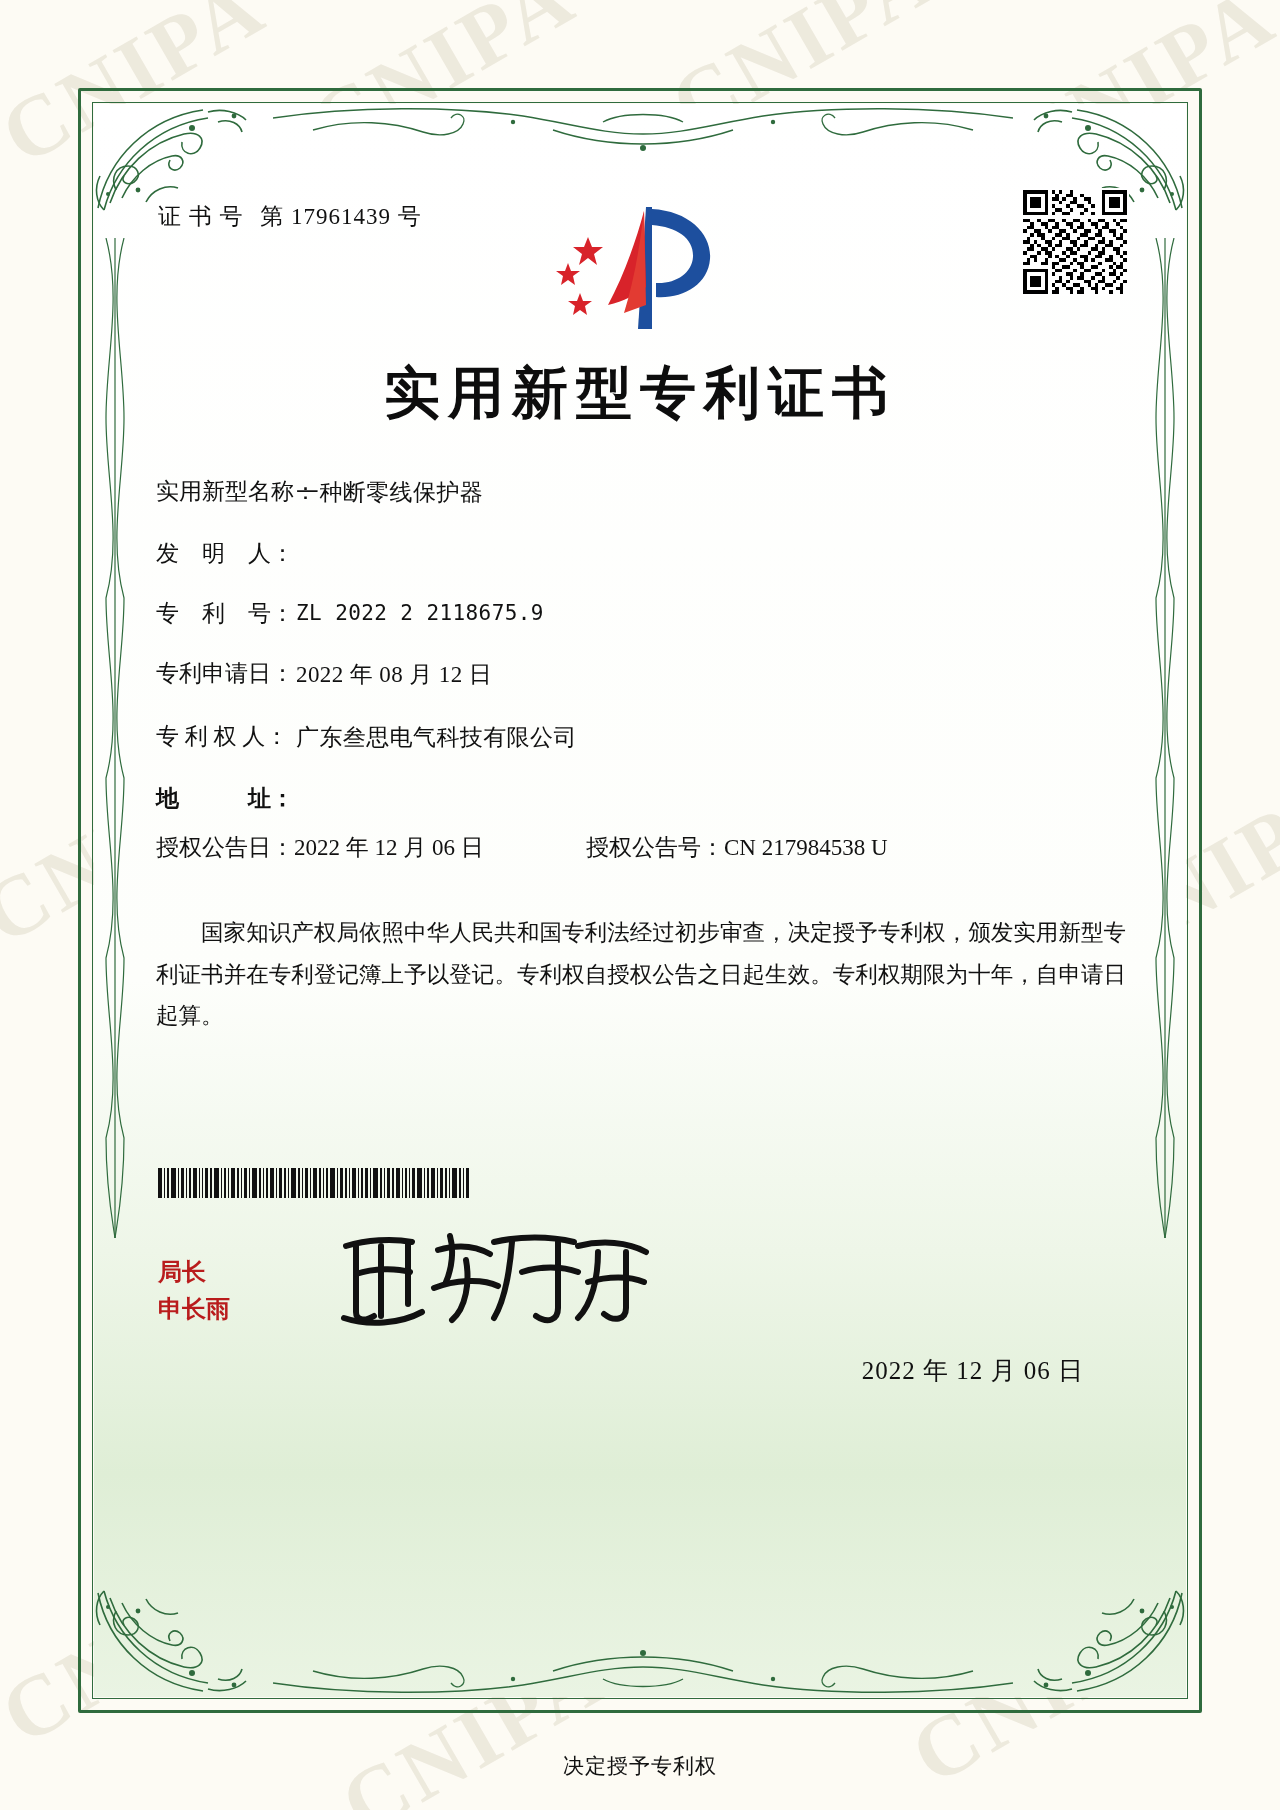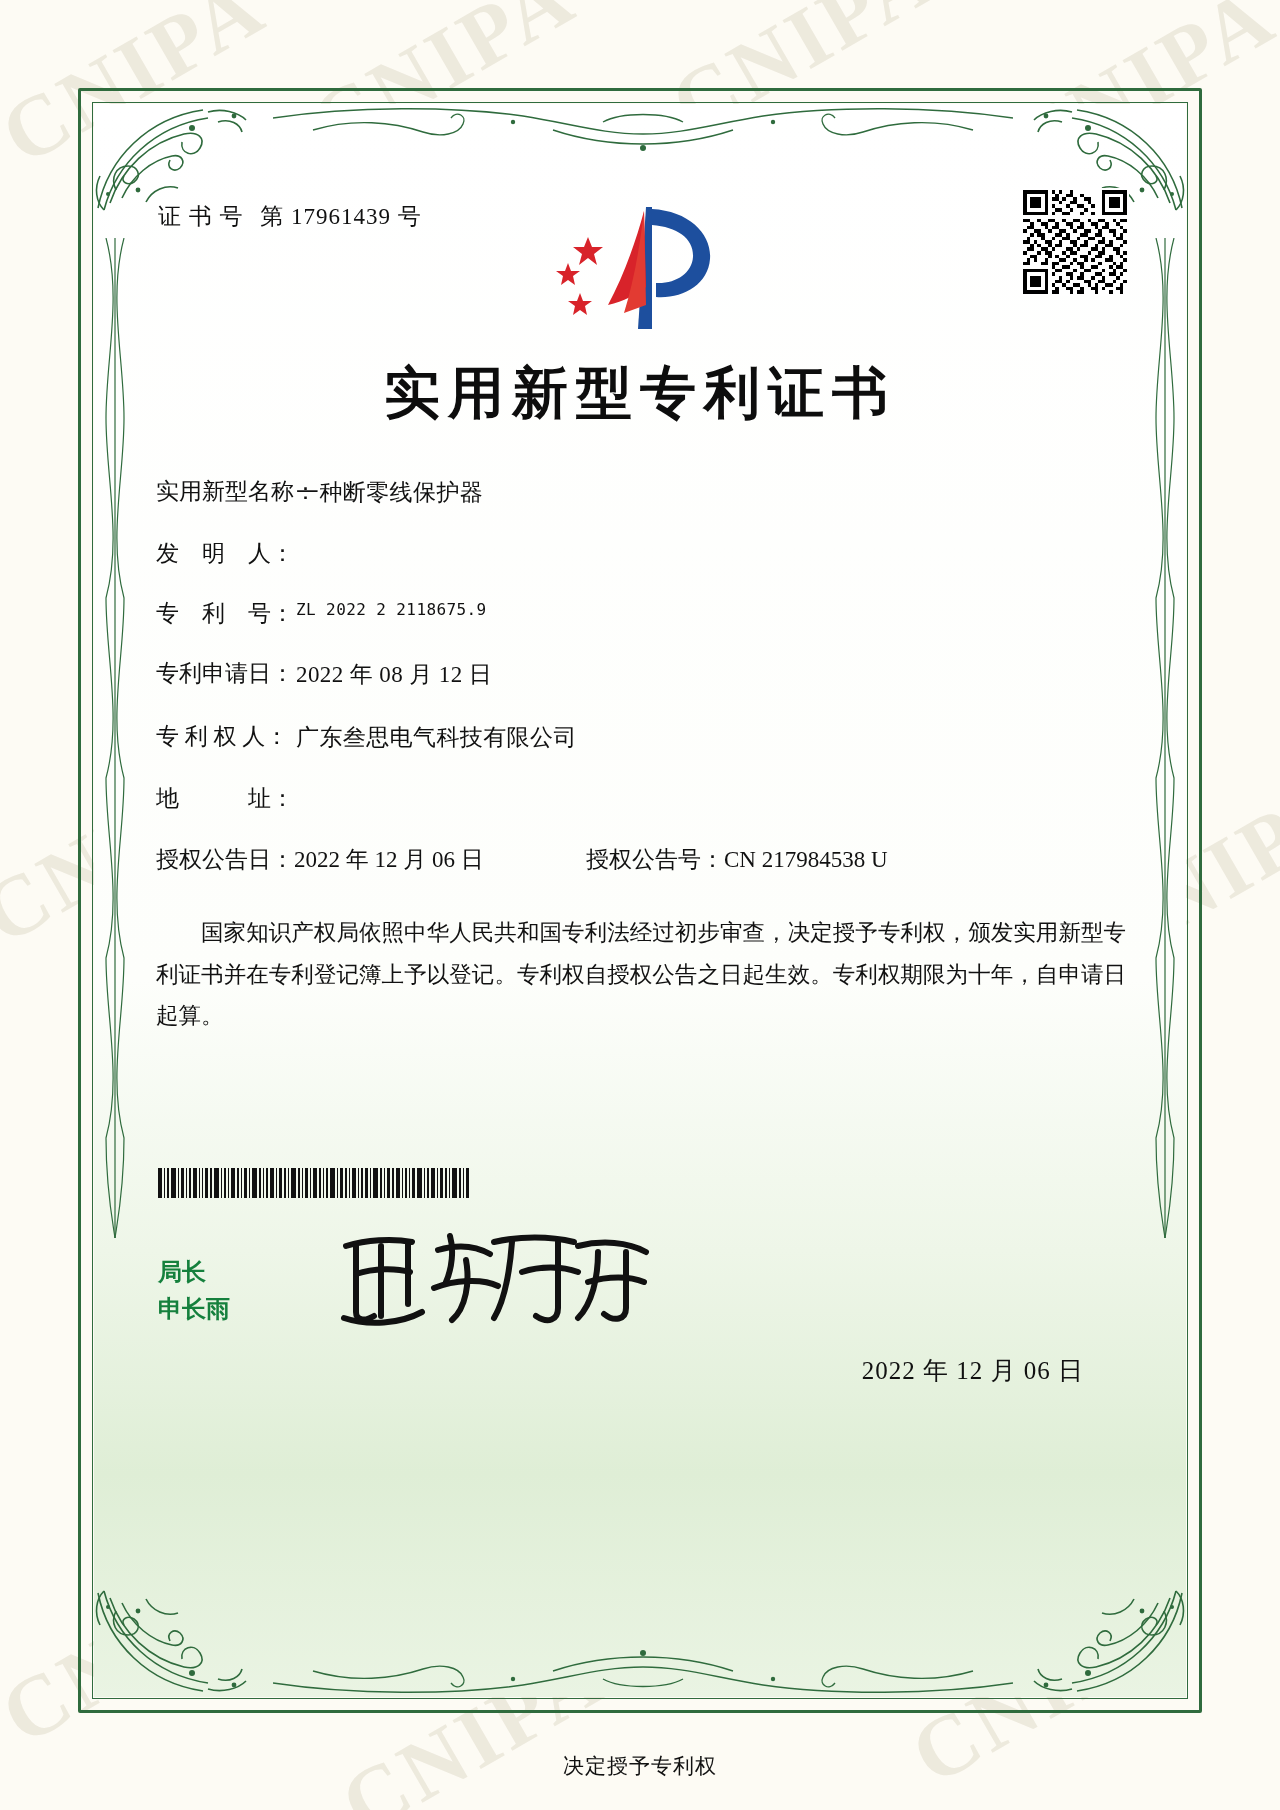--- a/index.html
+++ b/index.html
@@ -164,21 +164,21 @@
     letter-spacing: 0;
     white-space: pre;
   }
   .field-value {
     flex: 1;
     line-height: 1.45;
     letter-spacing: 0.4px;
   }
   .mono-val {
     font-family: "DejaVu Sans Mono", "Liberation Mono", monospace;
-    font-size: 16px;
+    font-size: 21px;
   }
 
   .pub-row {
     display: flex;
     align-items: flex-start;
     margin-top: 6px;
     margin-bottom: 18px;
   }
   .pub-left { width: 430px; flex: 0 0 430px; }
   .pub-right { flex: 1; }
@@ -212,21 +212,21 @@
     background: #111;
     margin-right: 2px;
   }
 
   .signature-block {
     position: absolute;
     left: 62px;
     top: 1148px;
     font-family: "Liberation Serif", serif;
     font-size: 24px;
-    color: #15803d;
+    color: #b91c1c;
     line-height: 1.55;
     font-weight: 600;
   }
 
   .sig-img {
     position: absolute;
     left: 230px;
     top: 1110px;
     width: 340px;
     height: 120px;
@@ -654,21 +654,21 @@
         <div class="field-value mono-val">ZL 2022 2 2118675.9</div>
       </div>
       <div class="field-row">
         <div class="field-label">专利申请日：</div>
         <div class="field-value">2022 年 08 月 12 日</div>
       </div>
       <div class="field-row">
         <div class="field-label">专 利 权 人：</div>
         <div class="field-value">广东叁思电气科技有限公司</div>
       </div>
-      <div class="field-row" style="margin-bottom:30px;">
+      <div class="field-row" style="margin-bottom:18px;font-weight:bold;">
         <div class="field-label">地　　　址：</div>
       </div>
 
       <div class="pub-row">
         <div class="pub-left">
           <span>授权公告日：</span><span>2022 年 12 月 06 日</span>
         </div>
         <div class="pub-right">
           <span>授权公告号：</span><span>CN 217984538 U</span>
         </div>

